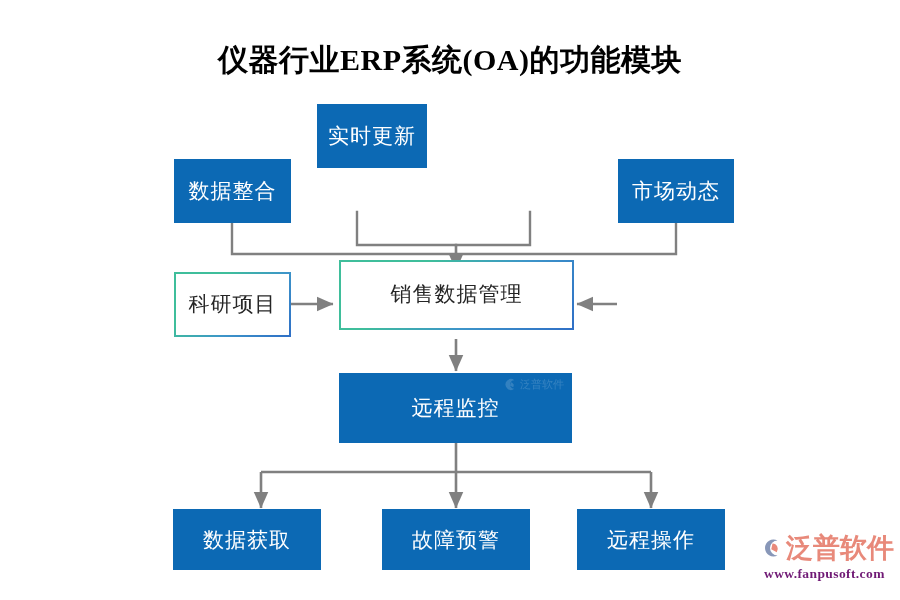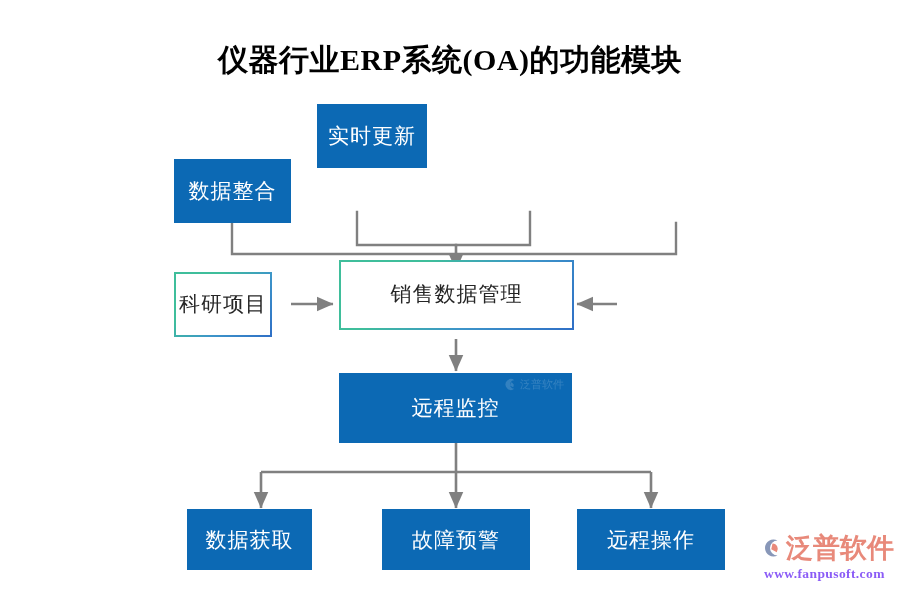--- a/index.html
+++ b/index.html
@@ -128,21 +128,21 @@
     color: #E8897A;
     letter-spacing: 0px;
     white-space: nowrap;
   }
   #brand-url {
     margin-top: -2px;
     padding-left: 2px;
     font-family: "Liberation Serif", "DejaVu Serif", serif;
     font-size: 13.5px;
     font-weight: bold;
-    color: #8b5cf6;
+    color: #701a75;
     letter-spacing: 0.4px;
     white-space: nowrap;
   }
 </style>
 </head>
 <body>
 
 <div id="canvas">
 
   <div id="diagram-title">仪器行业ERP系统(OA)的功能模块</div>
@@ -182,42 +182,45 @@
 
   <div class="node filled" style="left:174px; top:159px; width:117px; height:64px;">
     <span class="node-label">数据整合</span>
   </div>
 
   <div class="node filled" style="left:317px; top:104px; width:110px; height:64px;">
     <span class="node-label">实时更新</span>
   </div>
 
 
-
-  <div class="node outlined" style="left:174px; top:272px; width:98px; height:65px;">
+  <div class="node filled" style="left:618px; top:159px; width:116px; height:64px;">
+    <span class="node-label">市场动态</span>
+  </div>
+
+  <div class="node outlined" style="left:174px; top:272px; width:117px; height:65px;">
     <span class="node-label">科研项目</span>
   </div>
 
   <div class="node outlined" style="left:339px; top:260px; width:235px; height:70px;align-items:center;">
     <span class="node-label">销售数据管理</span>
   </div>
 
 
   <div class="node filled" style="left:339px; top:373px; width:233px; height:70px;">
     <span class="node-label">远程监控</span>
     <span id="node-watermark">
       <svg width="13" height="13" viewBox="0 0 24 24">
         <path d="M19 4 A10 10 0 1 0 19 20 A8 8 0 1 1 19 4 Z" fill="#ffffff"></path>
         <path d="M13 8 A6 6 0 0 1 17 17 L11 14 Z" fill="#ffffff"></path>
       </svg>
       <span class="wm-text">泛普软件</span>
     </span>
   </div>
 
-  <div class="node filled" style="left:187px; top:509px; width:125px; height:61px;">
+  <div class="node filled" style="left:173px; top:509px; width:148px; height:61px;">
     <span class="node-label">数据获取</span>
   </div>
 
   <div class="node filled" style="left:577px; top:509px; width:148px; height:61px;">
     <span class="node-label">远程操作</span>
   </div>
 
   <div class="node filled" style="left:382px; top:509px; width:148px; height:61px;">
     <span class="node-label">故障预警</span>
   </div>

